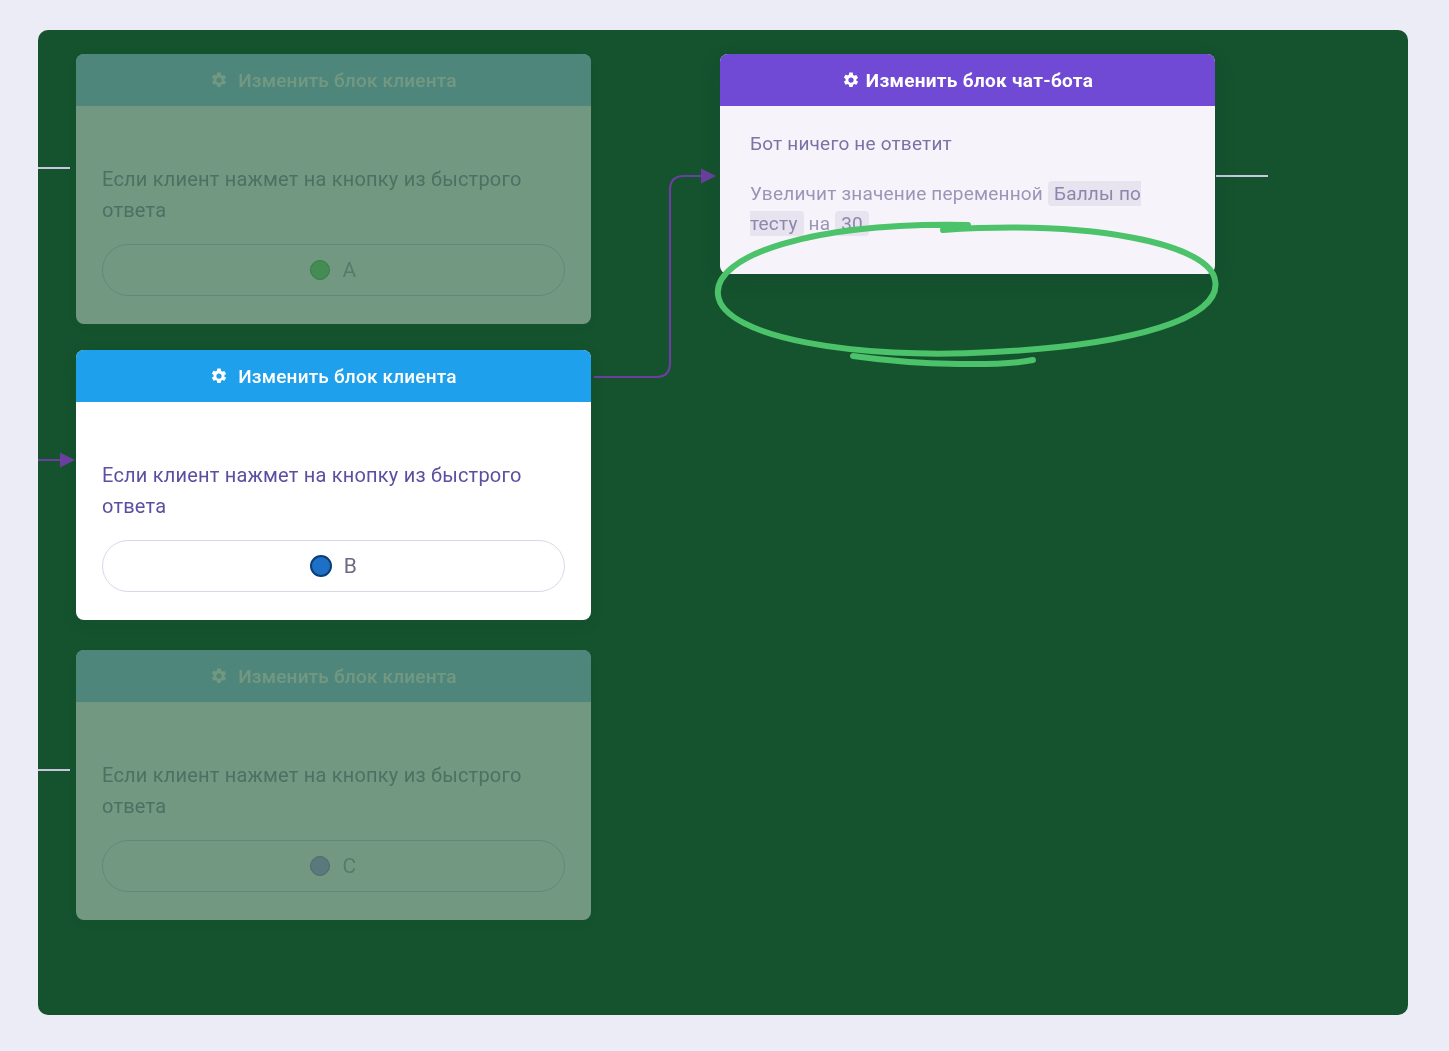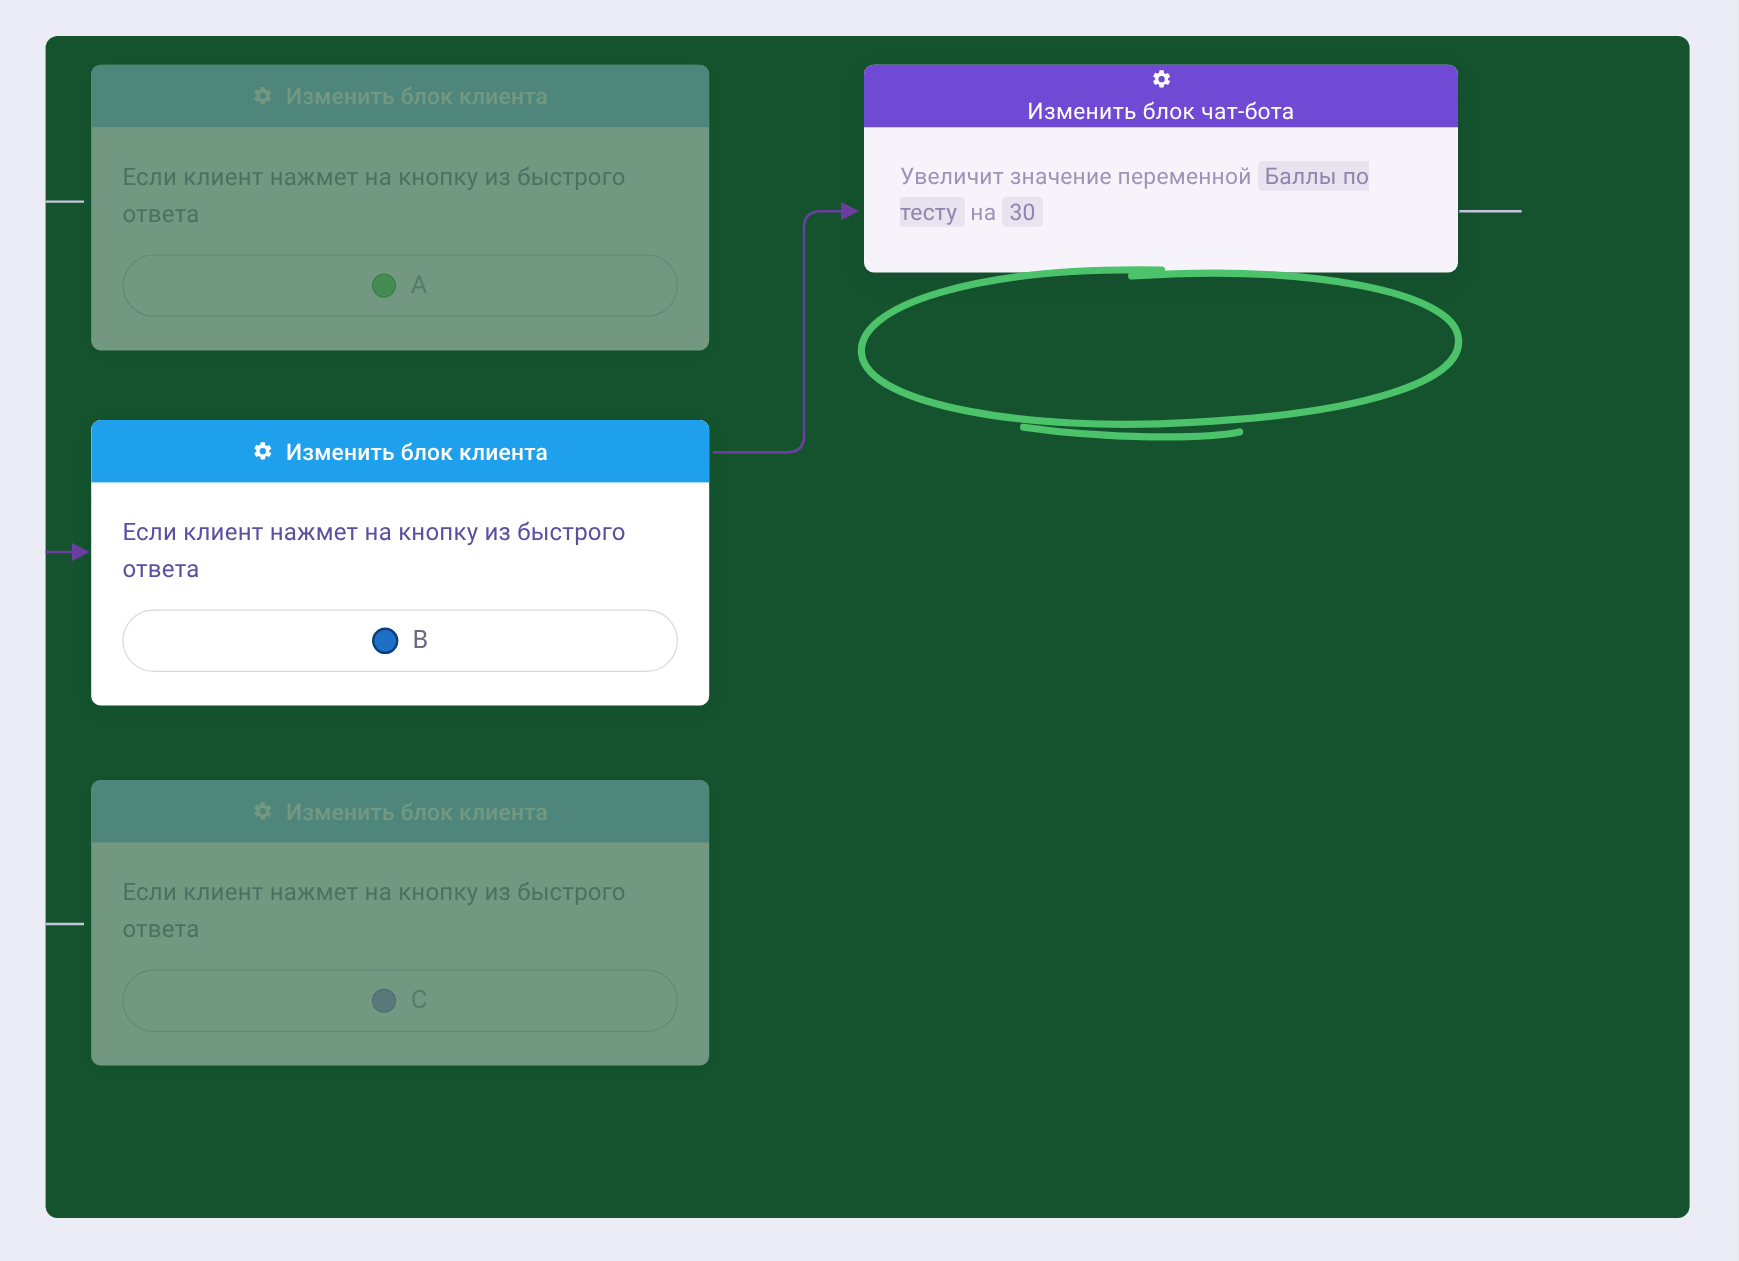--- a/index.html
+++ b/index.html
@@ -48,21 +48,21 @@
     align-items:center;
     justify-content:center;
     gap:10px;
     color:#fff;
     font-size:19px;
     letter-spacing:.2px;
     font-weight:500;
   }
   .block-header.client-active{background:var(--blue-active);}
   .block-header.client-faded{background:var(--blue-faded);}
-  .block-body{padding:26px 26px 28px 26px;}
+  .block-body{padding:26px 26px 28px 26px;margin-top:32px;}
   .body-text{
     color:var(--text-main);
     font-size:20px;
     line-height:1.55;
     letter-spacing:.2px;
     margin-bottom:18px;
   }
   .faded .body-text{color:var(--text-muted);}
   .pill{
     border:1px solid var(--pill-border);
@@ -96,24 +96,23 @@
   }
   .bot-header{
     height:52px;
     display:flex;
     align-items:center;
     justify-content:center;
     gap:6px;
     background:var(--purple-header);
     color:#fff;
     font-size:19px;
-    font-weight:400;
+    font-weight:700;
     letter-spacing:.3px;
     border-radius:8px 8px 0 0;
-    flex-direction:column;
   }
   .bot-body{padding:26px 30px 34px 30px;}
   .bot-line1{color:#7A73A6;font-size:19px;letter-spacing:.2px;margin-bottom:24px;}
   .bot-line2{color:var(--text-main);font-size:19px;letter-spacing:.2px;margin-bottom:24px;}
   .bot-action{
     color:#9B95B8;
     font-size:19px;
     line-height:1.6;
     letter-spacing:.2px;
   }
@@ -213,20 +212,21 @@
   <div class="bot-block" style="left:682px; top:24px;">
     <div class="bot-header">
       <span class="gear-icon">
         <svg viewBox="0 0 24 24" fill="#fff">
             <path d="M19.14,12.94a7.14,7.14,0,0,0,.05-.94,7.14,7.14,0,0,0-.05-.94l2.03-1.58a.5.5,0,0,0,.12-.64l-1.92-3.32a.5.5,0,0,0-.61-.22l-2.39,1a7.03,7.03,0,0,0-1.62-.94l-.36-2.54A.5.5,0,0,0,13.9,2h-3.8a.5.5,0,0,0-.49.42L9.25,4.96a7.03,7.03,0,0,0-1.62.94l-2.39-1a.5.5,0,0,0-.61.22L2.71,8.44a.5.5,0,0,0,.12.64l2.03,1.58a7.14,7.14,0,0,0-.05.94,7.14,7.14,0,0,0,.05.94L2.83,14.12a.5.5,0,0,0-.12.64l1.92,3.32a.5.5,0,0,0,.61.22l2.39-1a7.03,7.03,0,0,0,1.62.94l.36,2.54a.5.5,0,0,0,.49.42h3.8a.5.5,0,0,0,.49-.42l.36-2.54a7.03,7.03,0,0,0,1.62-.94l2.39,1a.5.5,0,0,0,.61-.22l1.92-3.32a.5.5,0,0,0-.12-.64ZM12,15.5A3.5,3.5,0,1,1,15.5,12,3.5,3.5,0,0,1,12,15.5Z"></path>
           </svg>
       </span>
       <span>Изменить блок чат-бота</span>
     </div>
     <div class="bot-body">
+      <div class="bot-line1">Бот ничего не ответит</div>
       <div class="bot-action">
         <span>Увеличит значение переменной</span>
         <span class="tag">Баллы по тесту</span>
         <span>на</span>
         <span class="tag">30</span>
       </div>
     </div>
   </div>
 
   <svg class="annot" style="left:655px; top:180px;" width="560" height="170">

